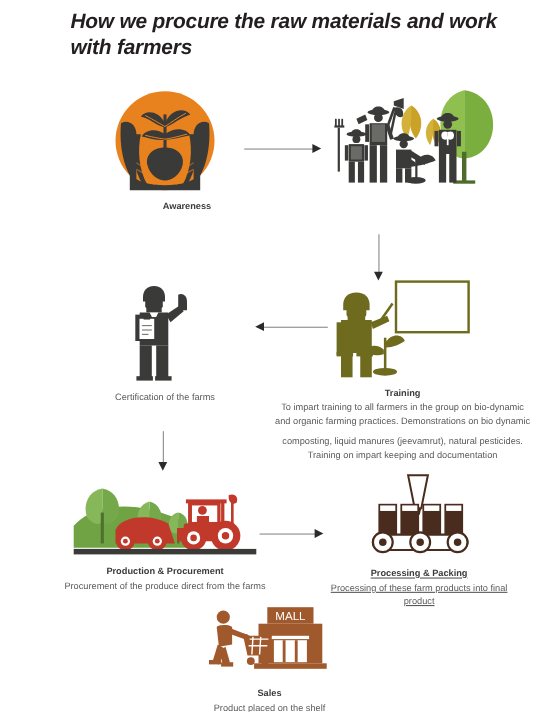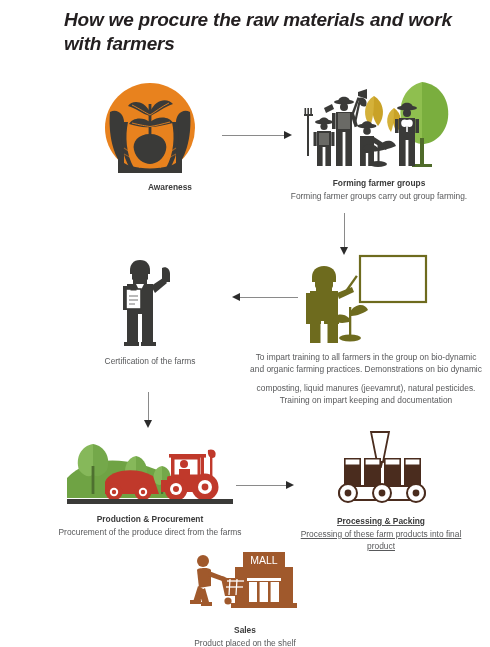--- a/index.html
+++ b/index.html
@@ -172,24 +172,20 @@
             <rect x="111.4" y="41" width="3.6" height="14"></rect>
         </g>
         <g fill="#ffffff">
           <path d="M103 42 C98 40 96 44 98 48 C100 50 104 49 103 46 Z"></path>
           <path d="M103 42 C108 40 110 44 108 48 C106 50 102 49 103 46 Z"></path>
           <rect x="102.2" y="46" width="1.6" height="9"></rect>
         </g>
         <rect x="98" y="54" width="11" height="4" fill="#3A3A38"></rect>
       </svg>
     </div>
-    <div class="cap" style="margin-top:8px;">
-      <span class="hd">Forming farmer groups</span>
-      <span>Forming farmer groups carry out group farming.</span>
-    </div>
   </div>
 
   <div class="arrow v down" style="left:340px;top:213px;width:9px;height:42px;">
     <div class="shaft" style="height:36px;"></div>
     <div class="head"></div>
   </div>
 
   <div class="node" style="left:250px;top:252px;width:232px;">
     <div class="art" style="width:125px;height:92px;">
       <svg width="125" height="92" viewBox="0 0 125 92">
@@ -214,20 +210,21 @@
 
         <g fill="#6E6B1E">
           <rect x="45" y="55" width="2.3" height="30"></rect>
           <path d="M46 60 C52 50 62 52 64 58 C57 63 50 64 46 64 Z"></path>
           <path d="M45 66 C39 60 30 62 28 68 C34 72 41 71 45 70 Z"></path>
           <ellipse cx="46" cy="86" rx="11" ry="3.5"></ellipse>
         </g>
       </svg>
     </div>
     <div class="cap" style="margin-top:8px;">
+      <span class="hd">Training</span>
       <span>To impart training to all farmers in the group on bio-dynamic and organic farming practices. Demonstrations on bio dynamic</span>
       <span class="p2">composting, liquid manures (jeevamrut), natural pesticides. Training on impart keeping and documentation</span>
     </div>
   </div>
 
   <div class="arrow h left" style="left:232px;top:293px;width:66px;height:9px;">
     <div class="shaft" style="width:60px;left:6px;"></div>
     <div class="head"></div>
   </div>
 

